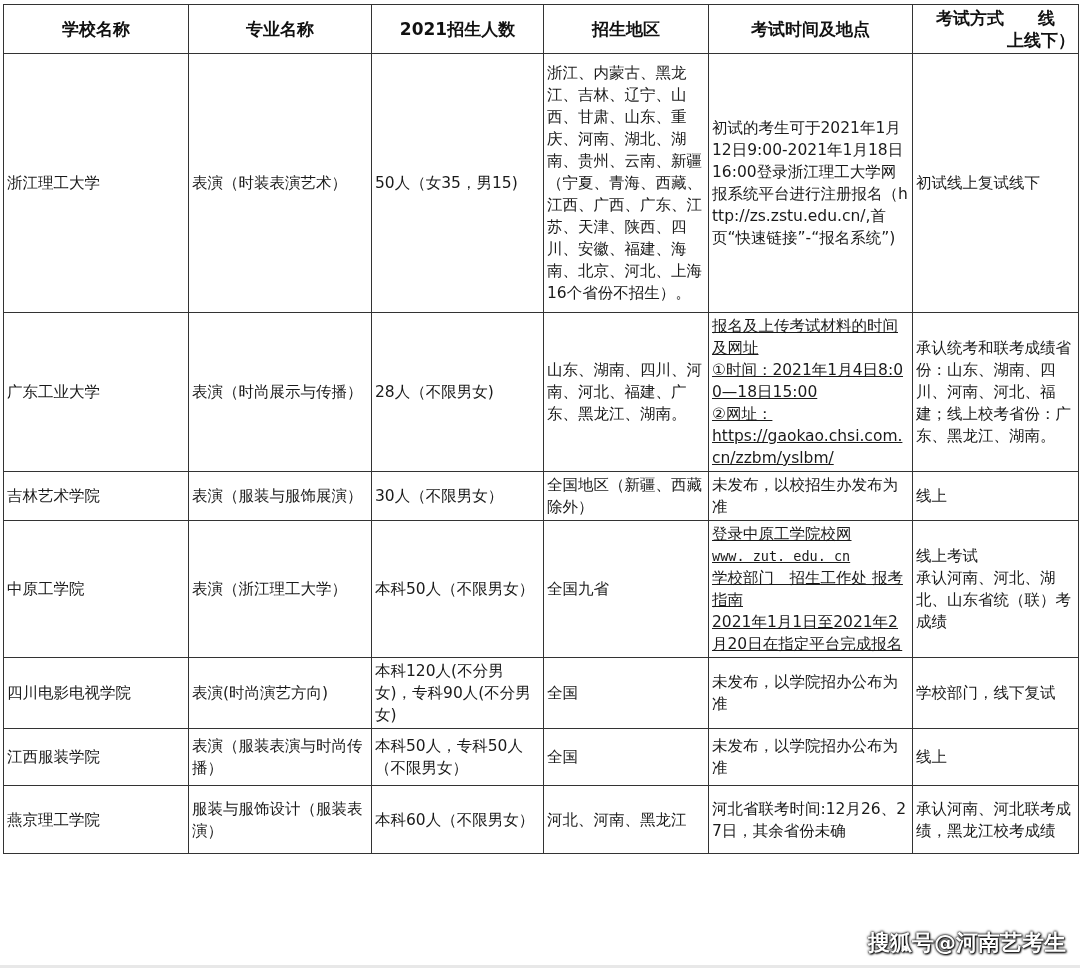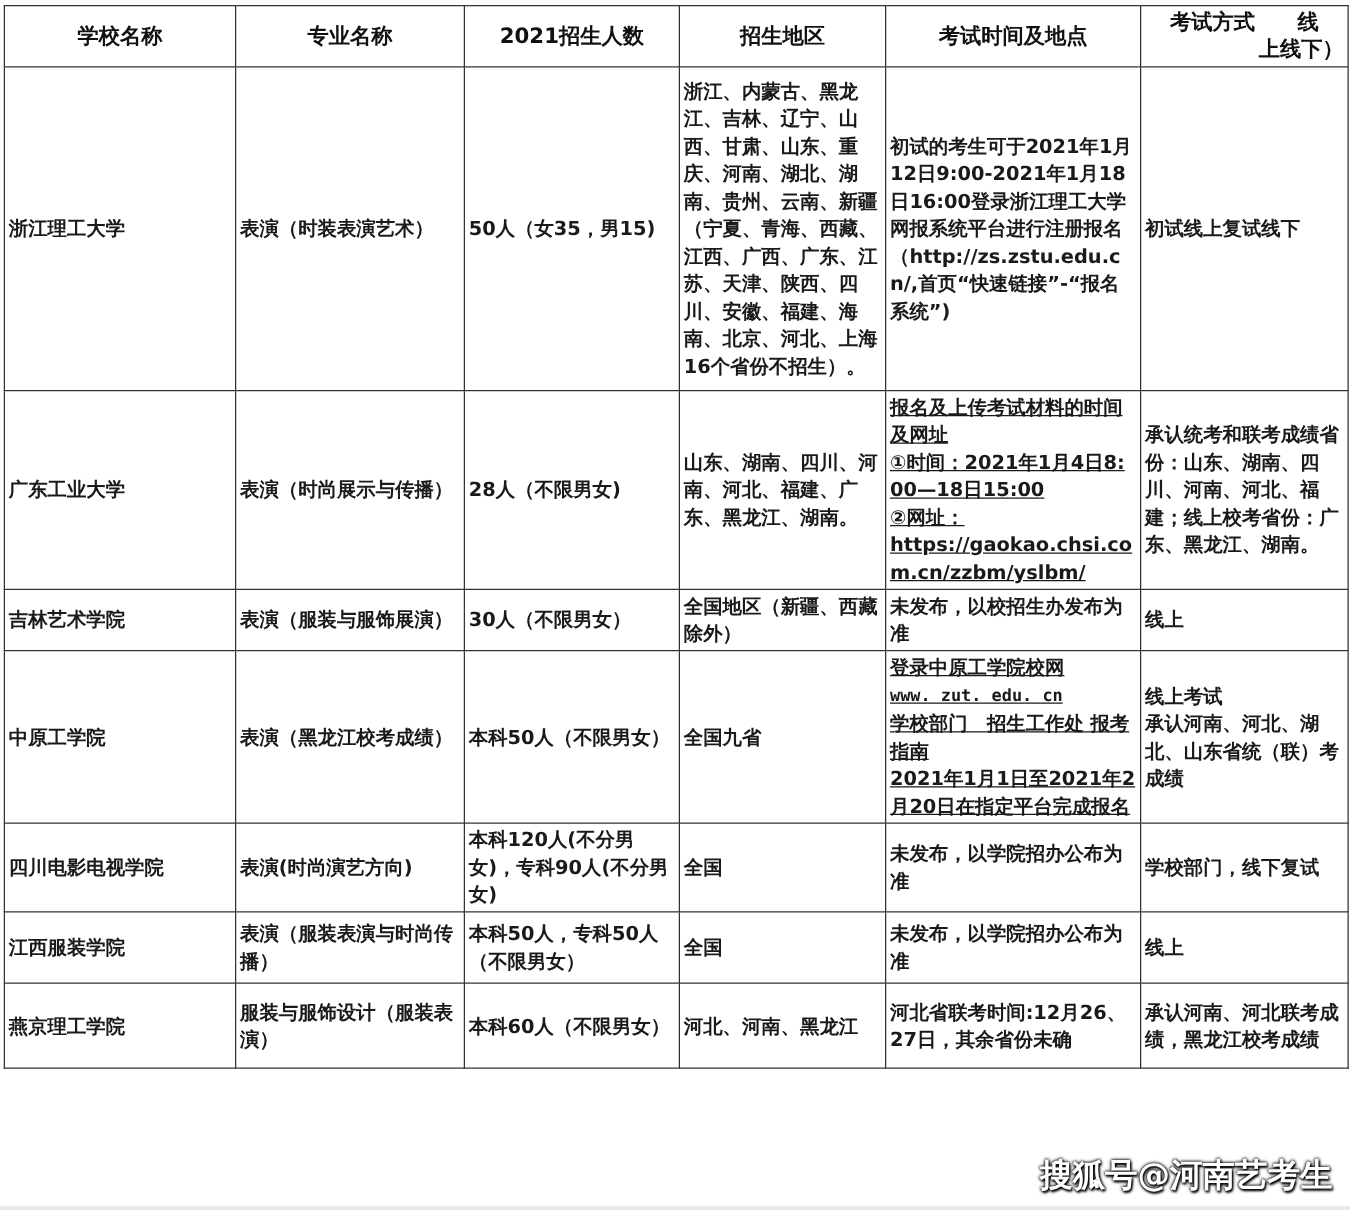--- a/index.html
+++ b/index.html
@@ -1,27 +1,27 @@
 <!DOCTYPE html>
 <html><head>
 <meta charset="utf-8">
 <style>
   html, body { margin: 0; padding: 0; background: #ffffff; }
   body { width: 1080px; height: 968px; overflow: hidden; position: relative;
          font-family: "DejaVu Sans", "Liberation Sans", sans-serif; color: #1a1a1a; }
   table.main { position: absolute; left: 3px; top: 4px; border-collapse: collapse;
                table-layout: fixed; width: 1075px; }
   table.main td, table.main th { border: 1.5px solid #333; padding: 2px 3px; vertical-align: middle;
-               font-size: 15.5px; line-height: 22px; word-break: break-all; font-weight: bold; }
+               font-size: 15.5px; line-height: 22px; word-break: break-all; }
   table.main th { font-weight: bold; font-size: 17px; text-align: center; height: 44px; color:#111; }
   th.last { text-align: right; line-height: 22px; padding-right: 6px; }
   td.school { }
   td.exam-link span.u { text-decoration: underline; }
   .mono { font-family: "DejaVu Sans Mono", monospace; font-size: 13.5px; }
-  .watermark { position: absolute; right: 14px; bottom: 10px; font-size: 26px; color: #fff;
+  .watermark { position: absolute; right: 14px; bottom: 10px; font-size: 22px; color: #fff;
                font-weight: bold; text-shadow: 0 0 3px #000, 0 0 2px #000, 1px 1px 2px #000; letter-spacing: 0px; }
   .bottom-bar { position: absolute; left: 0; bottom: 0; width: 1080px; height: 3px; background:#e8e8e8; }
 </style>
 </head>
 <body>
 
 <table class="main">
   <colgroup>
     <col style="width:185px">
     <col style="width:183px">
@@ -68,21 +68,21 @@
     <tr style="height:45px">
       <td class="school">吉林艺术学院</td>
       <td>表演（服装与服饰展演）</td>
       <td>30人（不限男女）</td>
       <td>全国地区（新疆、西藏除外）</td>
       <td>未发布，以校招生办发布为准</td>
       <td>线上</td>
     </tr>
     <tr style="height:136px">
       <td class="school">中原工学院</td>
-      <td>表演（黑龙江校考成绩）</td>
+      <td>表演（浙江理工大学）</td>
       <td>本科50人（不限男女）</td>
       <td>全国九省</td>
       <td class="exam-link">
         <div><span class="u">登录中原工学院校网</span></div>
         <div><span class="u mono">www. zut. edu. cn</span></div>
         <div><span class="u">学校部门　招生工作处 报考指南</span></div>
         <div><span class="u">2021年1月1日至2021年2月20日在指定平台完成报名</span></div>
       </td>
       <td>
         <div>线上考试</div>

